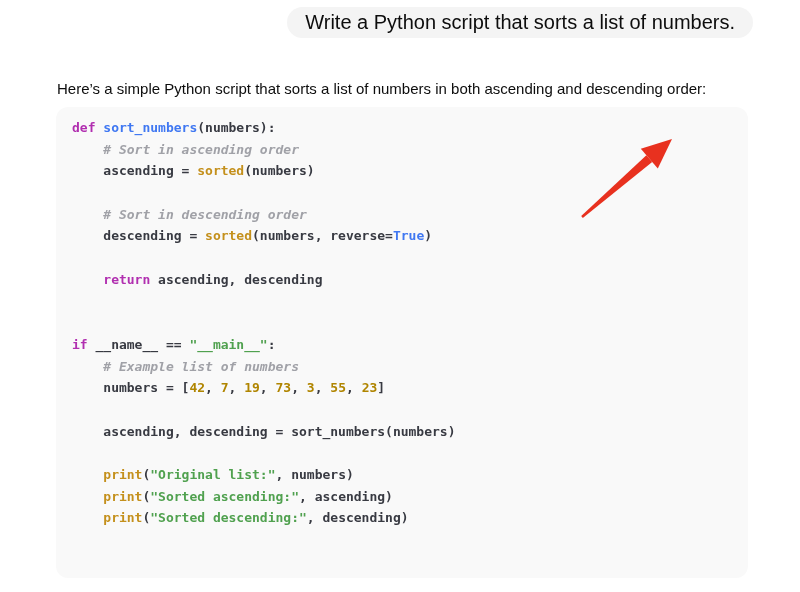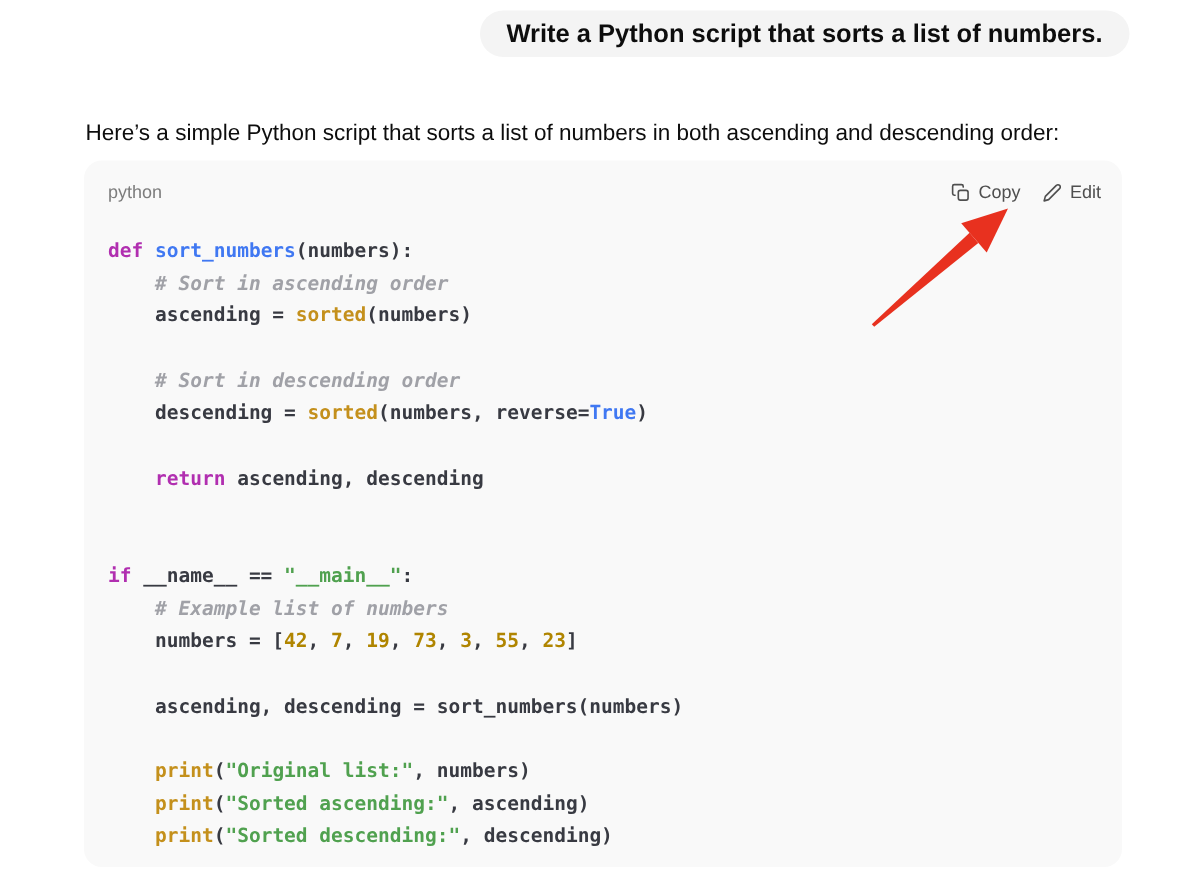--- a/index.html
+++ b/index.html
@@ -6,24 +6,23 @@
   body{
     width:800px;height:592px;position:relative;overflow:hidden;
     background:var(--page-bg,#ffffff);
     font-family:"Liberation Sans",sans-serif;
     -webkit-font-smoothing:antialiased;
   }
   .user-bubble{
     position:absolute;top:7px;right:47px;
     background:var(--bubble-bg,#f4f4f4);
     color:var(--text,#0d0d0d);
-    font-size:17px;line-height:19px;
+    font-size:20px;line-height:19px;
     padding:6px 18px;border-radius:16px;
     white-space:nowrap;
-    font-weight:bold;
   }
   .assistant-intro{
     position:absolute;top:79px;left:57px;right:40px;
     font-size:15px;line-height:20px;
     color:var(--text,#0d0d0d);
   }
   .code-block{
     position:absolute;top:107px;left:56px;
     width:692px;height:471px;box-sizing:border-box;
     background:var(--code-bg,#f9f9f9);
@@ -58,41 +57,19 @@
   }
 </style>
 </head>
 <body>
 
 <div class="user-bubble">Write a Python script that sorts a list of numbers.</div>
 
 <div class="assistant-intro">Here’s a simple Python script that sorts a list of numbers in both ascending and descending order:</div>
 
 <div class="code-block">
-  <div class="code-header">
-    <span class="lang-label">python</span>
-    <div class="header-actions">
-      <button class="action-btn">
-        <span>
-          <svg width="13" height="13" viewBox="0 0 24 24" fill="none" stroke="currentColor" stroke-width="2" stroke-linecap="round" stroke-linejoin="round">
-            <rect x="9" y="9" width="12" height="12" rx="2.5"></rect>
-            <path d="M5 15H4a2 2 0 0 1-2-2V4a2 2 0 0 1 2-2h9a2 2 0 0 1 2 2v1"></path>
-          </svg>
-        </span>
-        <span>Copy</span>
-      </button>
-      <button class="action-btn">
-        <span>
-          <svg width="13" height="13" viewBox="0 0 24 24" fill="none" stroke="currentColor" stroke-width="2" stroke-linecap="round" stroke-linejoin="round">
-            <path d="M17 3a2.83 2.83 0 1 1 4 4L7.5 20.5 2 22l1.5-5.5z"></path>
-          </svg>
-        </span>
-        <span>Edit</span>
-      </button>
-    </div>
-  </div>
   <pre class="code-content"><div class="code-line"><span class="tok-kw" style="color: rgb(177, 47, 176);">def</span><span class="tok-pl" style="color: rgb(56, 58, 66);"> </span><span class="tok-fn" style="color: rgb(64, 120, 242);">sort_numbers</span><span class="tok-pl" style="color: rgb(56, 58, 66);">(numbers):</span></div><div class="code-line"><span class="tok-pl" style="color: rgb(56, 58, 66);">    </span><span class="tok-com" style="color: rgb(160, 161, 167);"># Sort in ascending order</span></div><div class="code-line"><span class="tok-pl" style="color: rgb(56, 58, 66);">    ascending = </span><span class="tok-call" style="color: rgb(196, 144, 28);">sorted</span><span class="tok-pl" style="color: rgb(56, 58, 66);">(numbers)</span></div><div class="code-line">&nbsp;</div><div class="code-line"><span class="tok-pl" style="color: rgb(56, 58, 66);">    </span><span class="tok-com" style="color: rgb(160, 161, 167);"># Sort in descending order</span></div><div class="code-line"><span class="tok-pl" style="color: rgb(56, 58, 66);">    descending = </span><span class="tok-call" style="color: rgb(196, 144, 28);">sorted</span><span class="tok-pl" style="color: rgb(56, 58, 66);">(numbers, reverse=</span><span class="tok-blue" style="color: rgb(64, 120, 242);">True</span><span class="tok-pl" style="color: rgb(56, 58, 66);">)</span></div><div class="code-line">&nbsp;</div><div class="code-line"><span class="tok-pl" style="color: rgb(56, 58, 66);">    </span><span class="tok-kw" style="color: rgb(177, 47, 176);">return</span><span class="tok-pl" style="color: rgb(56, 58, 66);"> ascending, descending</span></div><div class="code-line">&nbsp;</div><div class="code-line">&nbsp;</div><div class="code-line"><span class="tok-kw" style="color: rgb(177, 47, 176);">if</span><span class="tok-pl" style="color: rgb(56, 58, 66);"> __name__ == </span><span class="tok-str" style="color: rgb(80, 161, 79);">"__main__"</span><span class="tok-pl" style="color: rgb(56, 58, 66);">:</span></div><div class="code-line"><span class="tok-pl" style="color: rgb(56, 58, 66);">    </span><span class="tok-com" style="color: rgb(160, 161, 167);"># Example list of numbers</span></div><div class="code-line"><span class="tok-pl" style="color: rgb(56, 58, 66);">    numbers = [</span><span class="tok-num" style="color: rgb(176, 133, 0);">42</span><span class="tok-pl" style="color: rgb(56, 58, 66);">, </span><span class="tok-num" style="color: rgb(176, 133, 0);">7</span><span class="tok-pl" style="color: rgb(56, 58, 66);">, </span><span class="tok-num" style="color: rgb(176, 133, 0);">19</span><span class="tok-pl" style="color: rgb(56, 58, 66);">, </span><span class="tok-num" style="color: rgb(176, 133, 0);">73</span><span class="tok-pl" style="color: rgb(56, 58, 66);">, </span><span class="tok-num" style="color: rgb(176, 133, 0);">3</span><span class="tok-pl" style="color: rgb(56, 58, 66);">, </span><span class="tok-num" style="color: rgb(176, 133, 0);">55</span><span class="tok-pl" style="color: rgb(56, 58, 66);">, </span><span class="tok-num" style="color: rgb(176, 133, 0);">23</span><span class="tok-pl" style="color: rgb(56, 58, 66);">]</span></div><div class="code-line">&nbsp;</div><div class="code-line"><span class="tok-pl" style="color: rgb(56, 58, 66);">    ascending, descending = sort_numbers(numbers)</span></div><div class="code-line">&nbsp;</div><div class="code-line"><span class="tok-pl" style="color: rgb(56, 58, 66);">    </span><span class="tok-call" style="color: rgb(196, 144, 28);">print</span><span class="tok-pl" style="color: rgb(56, 58, 66);">(</span><span class="tok-str" style="color: rgb(80, 161, 79);">"Original list:"</span><span class="tok-pl" style="color: rgb(56, 58, 66);">, numbers)</span></div><div class="code-line"><span class="tok-pl" style="color: rgb(56, 58, 66);">    </span><span class="tok-call" style="color: rgb(196, 144, 28);">print</span><span class="tok-pl" style="color: rgb(56, 58, 66);">(</span><span class="tok-str" style="color: rgb(80, 161, 79);">"Sorted ascending:"</span><span class="tok-pl" style="color: rgb(56, 58, 66);">, ascending)</span></div><div class="code-line"><span class="tok-pl" style="color: rgb(56, 58, 66);">    </span><span class="tok-call" style="color: rgb(196, 144, 28);">print</span><span class="tok-pl" style="color: rgb(56, 58, 66);">(</span><span class="tok-str" style="color: rgb(80, 161, 79);">"Sorted descending:"</span><span class="tok-pl" style="color: rgb(56, 58, 66);">, descending)</span></div></pre>
 </div>
 
 <svg class="annotation-arrow" viewBox="0 0 800 592" xmlns="http://www.w3.org/2000/svg">
   <polygon points="672,139 640.8,148.8 657.8,168.4" fill="#e8311f"></polygon>
   <polygon points="582.8,217.9 652.2,162 646.4,155.2 581.2,216.1" fill="#e8311f"></polygon>
 </svg>
 
 </body></html>

